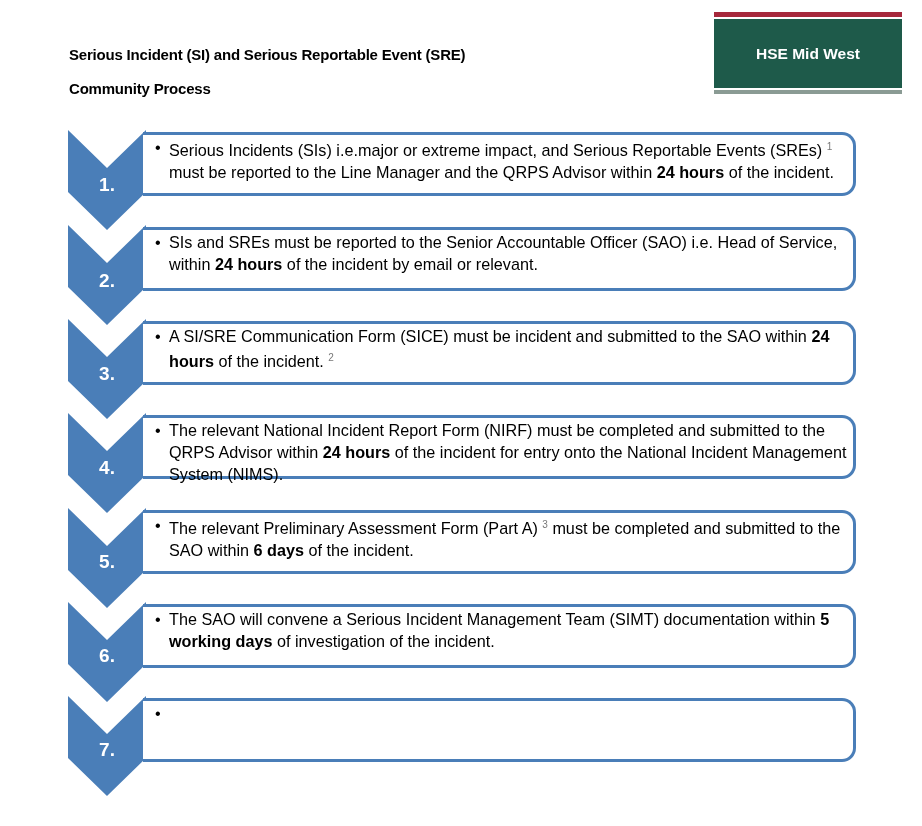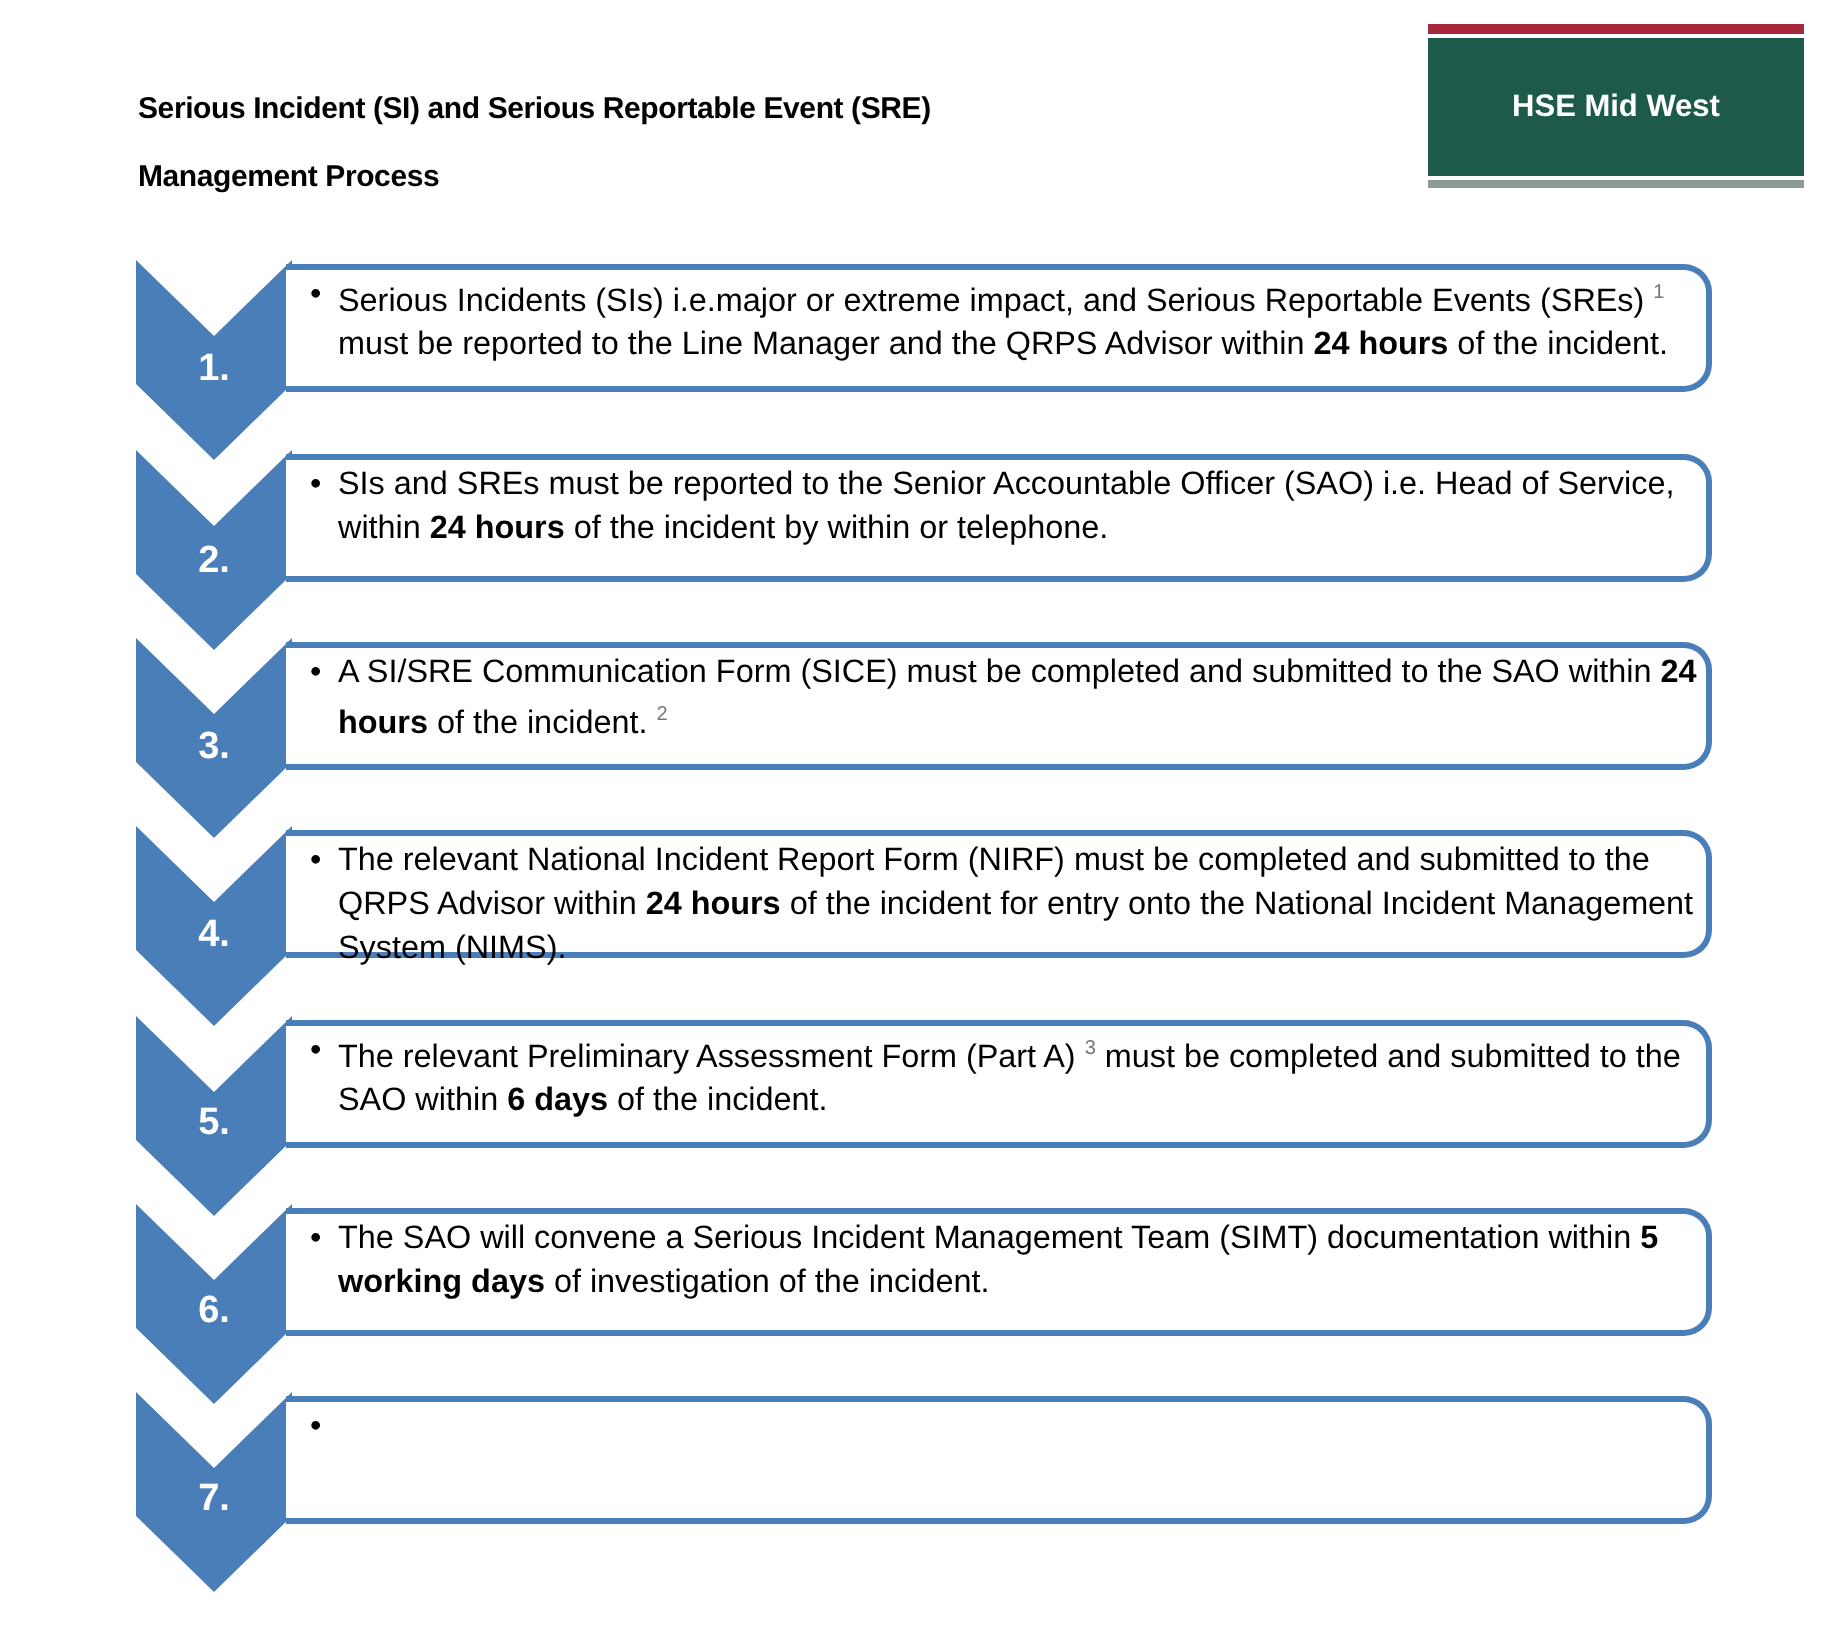--- a/index.html
+++ b/index.html
@@ -16,21 +16,21 @@
   .num { position:absolute; left:68px; width:78px; text-align:center; color:#fff; font-weight:bold; font-size:19px; }
   .box { position:absolute; left:143px; top:2px; width:713px; height:64px; border:3px solid #4a7eb8; border-left:none; border-radius:0 14px 14px 0; background:#fff; box-sizing:border-box; }
   .txt { position:absolute; left:155px; top:6px; width:695px; font-family:"Liberation Sans", sans-serif; font-size:16.2px; line-height:22px; }
   .sup { font-size:10px; vertical-align:super; color:#777; }
   b { font-weight:bold; }
 </style>
 </head>
 <body>
 
 <div class="title l1">Serious Incident (SI) and Serious Reportable Event (SRE)</div>
-<div class="title l2">Management Process</div>
+<div class="title l2">Community Process</div>
 
 <div class="logo">
   <div class="red"></div>
   <div class="green">
     <span>HSE Mid West</span>
   </div>
   <div class="grey"></div>
 </div>
 
 <div id="steps">
@@ -44,31 +44,31 @@
         <div style="position: relative; padding-left: 14px;"><span style="position: absolute; left: 0px;">•</span><span>Serious Incidents (SIs) i.e.major or extreme impact, and Serious Reportable Events (SREs) </span><span class="sup">1</span><span> must be reported to the Line Manager and the QRPS Advisor within </span><b>24 hours</b><span> of the incident.</span></div>
       </div>
     </div>
     <div class="step" style="top: 225px;">
       <svg class="chev" viewBox="0 0 78 100">
         <polygon points="0,0 39,38 78,0 78,62 39,100 0,62" fill="#4a7eb8"></polygon>
       </svg>
       <div class="box" style="border-color: rgb(74, 126, 184);"></div>
       <div class="num" style="top: 45px;">2.</div>
       <div class="txt">
-        <div style="position: relative; padding-left: 14px;"><span style="position: absolute; left: 0px;">•</span><span>SIs and SREs must be reported to the Senior Accountable Officer (SAO) i.e. Head of Service, within </span><b>24 hours</b><span> of the incident by within or telephone.</span></div>
+        <div style="position: relative; padding-left: 14px;"><span style="position: absolute; left: 0px;">•</span><span>SIs and SREs must be reported to the Senior Accountable Officer (SAO) i.e. Head of Service, within </span><b>24 hours</b><span> of the incident by email or relevant.</span></div>
       </div>
     </div>
     <div class="step" style="top: 319px;">
       <svg class="chev" viewBox="0 0 78 100">
         <polygon points="0,0 39,38 78,0 78,62 39,100 0,62" fill="#4a7eb8"></polygon>
       </svg>
       <div class="box" style="border-color: rgb(74, 126, 184);"></div>
       <div class="num" style="top: 44px;">3.</div>
       <div class="txt">
-        <div style="position: relative; padding-left: 14px;"><span style="position: absolute; left: 0px;">•</span><span>A  SI/SRE Communication Form (SICE) must be completed and submitted to the SAO within  </span><b>24 hours</b><span> of the incident. </span><span class="sup">2</span></div>
+        <div style="position: relative; padding-left: 14px;"><span style="position: absolute; left: 0px;">•</span><span>A  SI/SRE Communication Form (SICE) must be incident and submitted to the SAO within  </span><b>24 hours</b><span> of the incident. </span><span class="sup">2</span></div>
       </div>
     </div>
     <div class="step" style="top: 413px;">
       <svg class="chev" viewBox="0 0 78 100">
         <polygon points="0,0 39,38 78,0 78,62 39,100 0,62" fill="#4a7eb8"></polygon>
       </svg>
       <div class="box" style="border-color: rgb(74, 126, 184);"></div>
       <div class="num" style="top: 44px;">4.</div>
       <div class="txt">
         <div style="position: relative; padding-left: 14px;"><span style="position: absolute; left: 0px;">•</span><span>The relevant  National Incident Report Form (NIRF) must be completed  and submitted to the QRPS Advisor within </span><b>24 hours</b><span> of the incident for entry onto the National Incident Management System (NIMS).</span></div>

